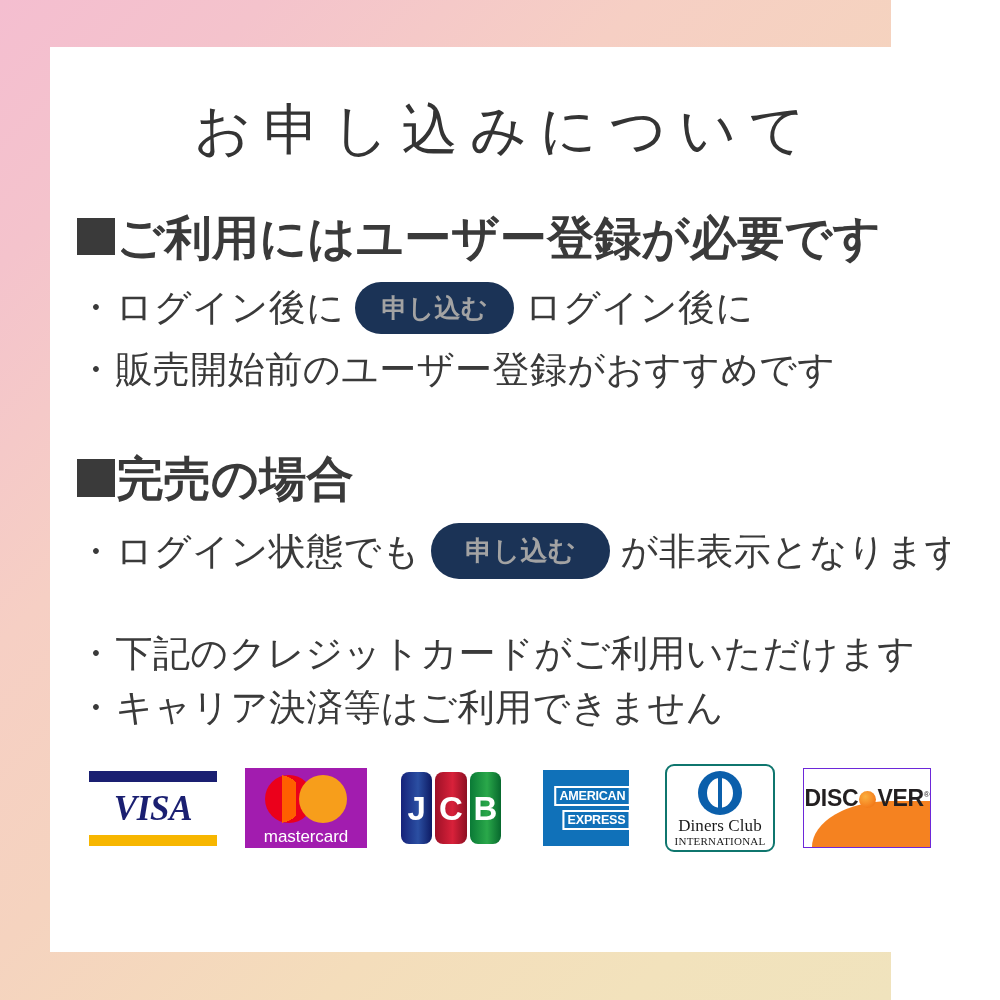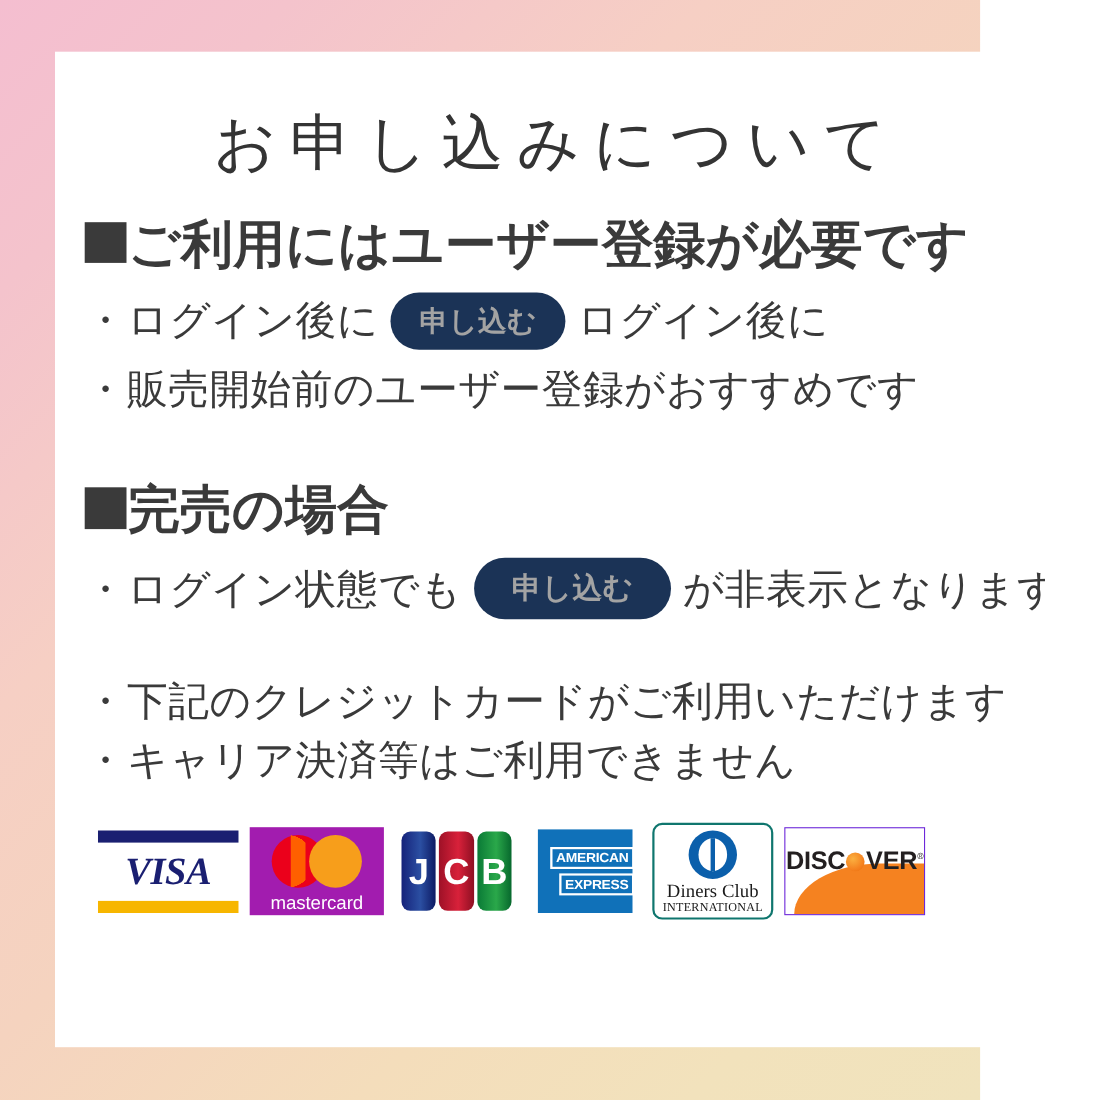--- a/index.html
+++ b/index.html
@@ -58,21 +58,21 @@
   }
 
   
   .content {
     padding: 0 0 0 27px;
   }
 
   .section {
     margin: 0;
   }
-  .section.s1 { margin-top: 32px; }
+  .section.s1 { margin-top: 48px; }
   .section.s2 { margin-top: 62px; }
   .section.s3 { margin-top: 56px; }
 
   .section-heading {
     margin: 0;
     font-size: 47px;
     font-weight: 700;
     color: #3a3a3a;
     line-height: 1.22;
     letter-spacing: 0.005em;
@@ -123,21 +123,21 @@
     box-sizing: border-box;
   }
   .pill.wide { padding: 0 34px; height: 56px; font-size: 27px; }
 
   
   .logo-row {
     display: flex;
     align-items: center;
     margin-top: 38px;
     padding-left: 12px;
-    gap: 10px;
+    gap: 28px;
   }
   .logo-box {
     position: relative;
     box-sizing: border-box;
     overflow: hidden;
     flex: none;
   }
 
   
   .visa {

